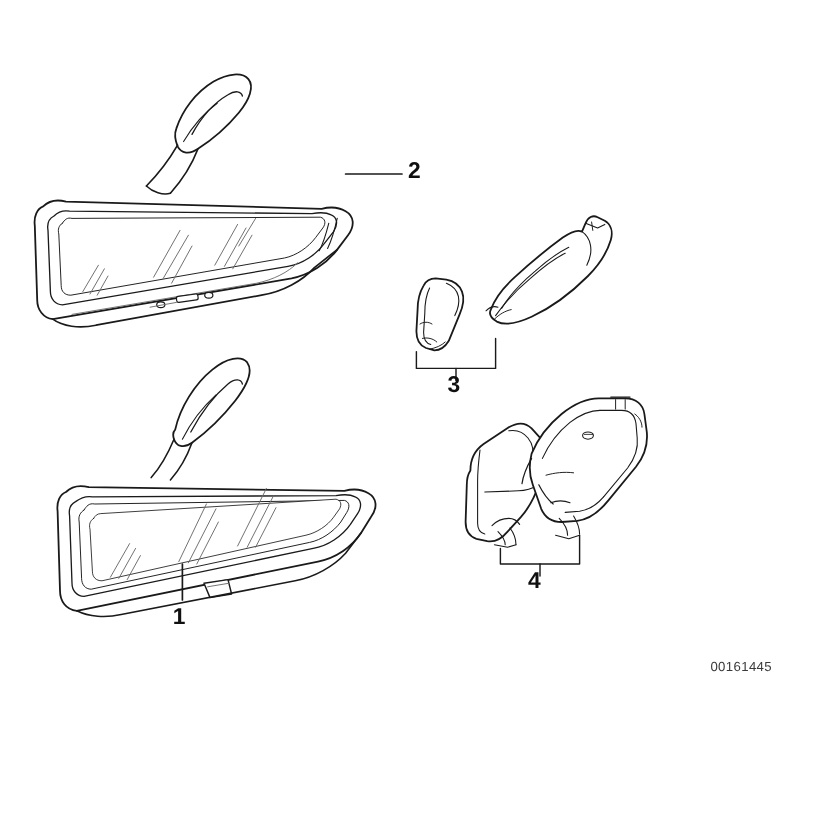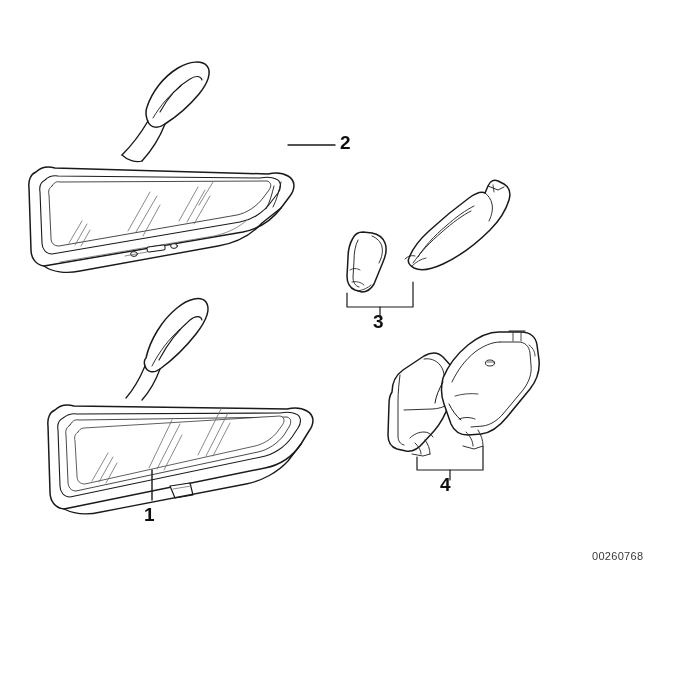--- a/index.html
+++ b/index.html
@@ -275,21 +275,21 @@
       </g>
 
     </g>
   </svg>
 
   <div class="callout-label" id="label-1">1</div>
   <div class="callout-label" id="label-2">2</div>
   <div class="callout-label" id="label-3">3</div>
   <div class="callout-label" id="label-4">4</div>
 
-  <div id="diagram-id">00260768</div>
+  <div id="diagram-id">00161445</div>
 
   <div class="footer-bar">
 
     
 
     
   </div>
 
 </div>
 

